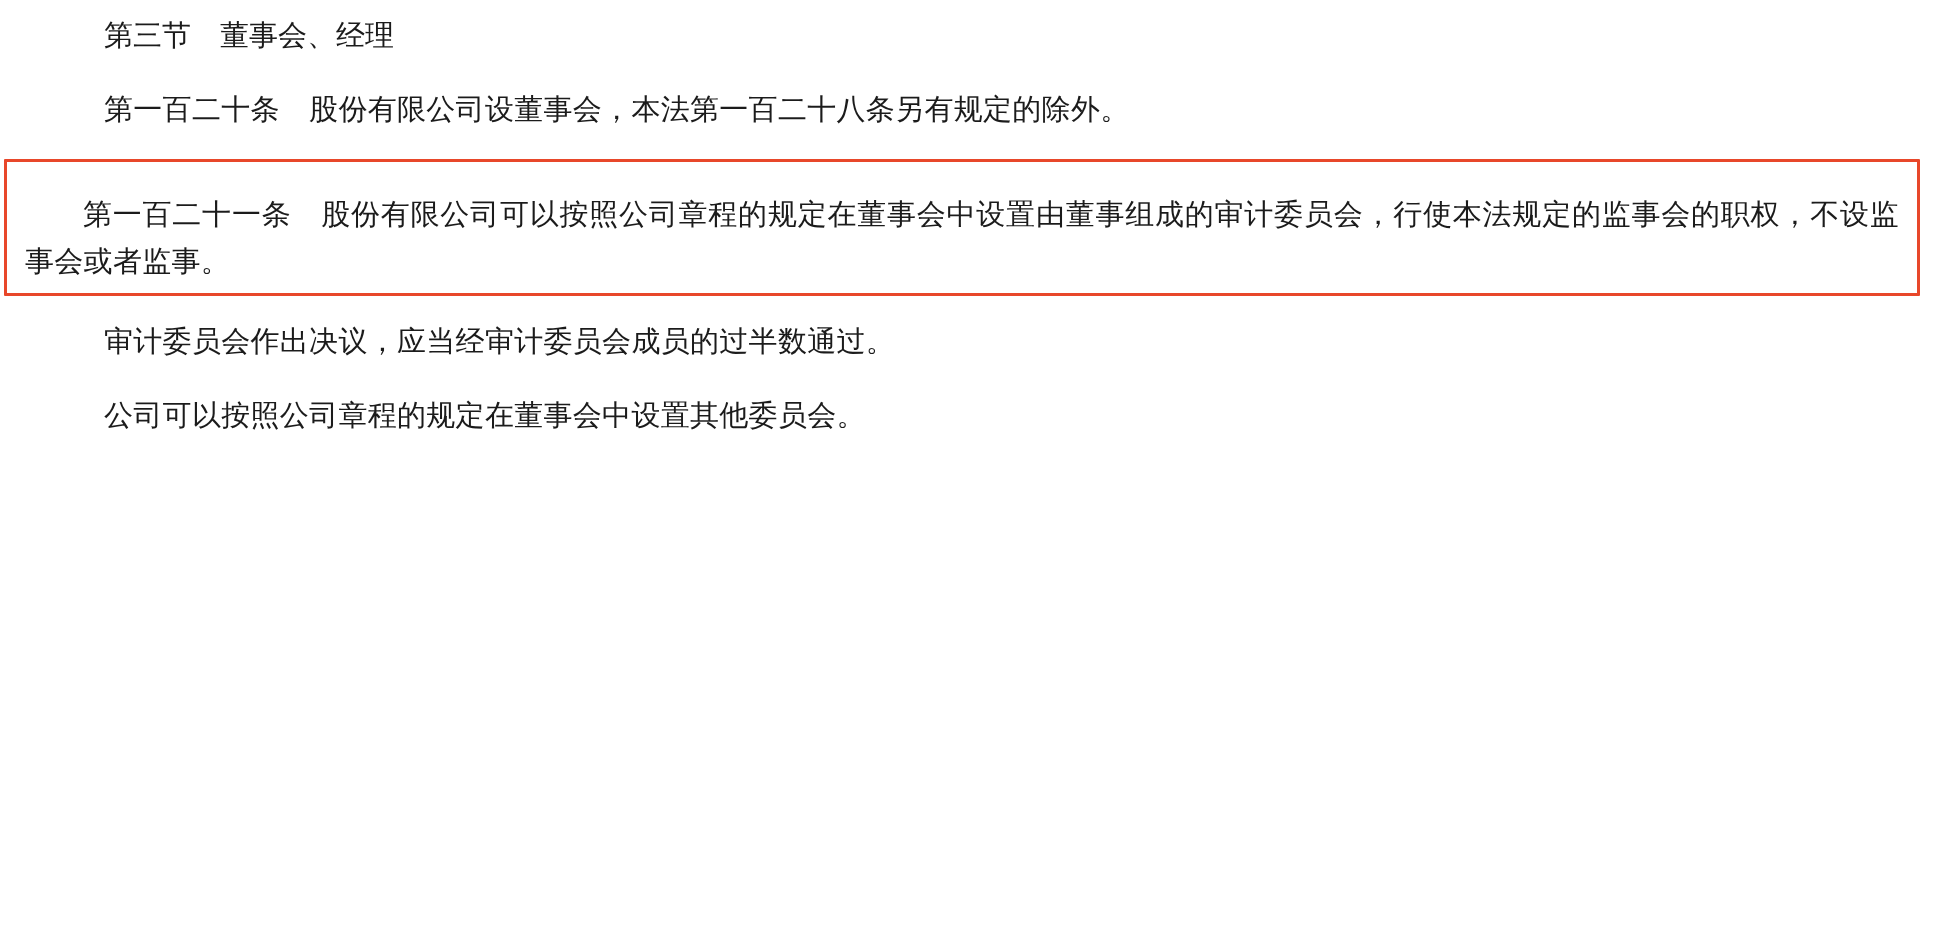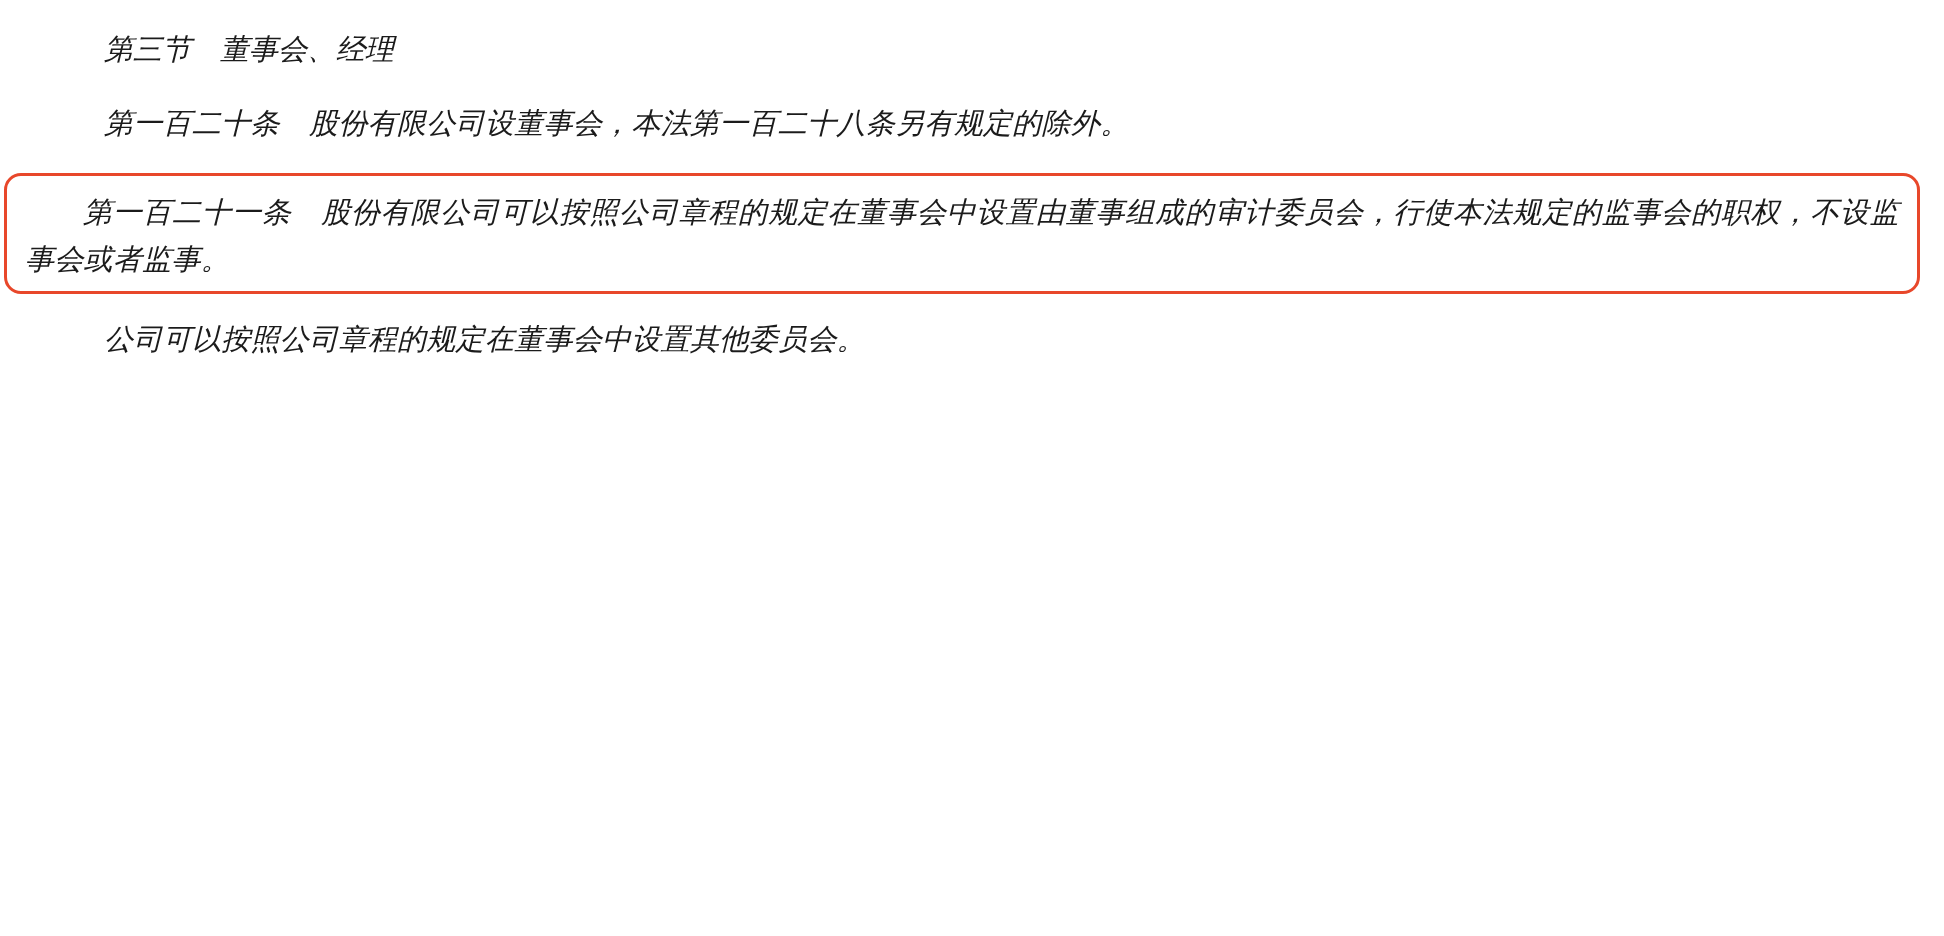--- a/index.html
+++ b/index.html
@@ -12,42 +12,41 @@
     height: 936px;
     font-family: "Liberation Sans", "DejaVu Sans", sans-serif;
     color: #1a1a1a;
     overflow: hidden;
   }
   .page {
     position: relative;
     width: 1944px;
     height: 936px;
     box-sizing: border-box;
-    padding: 28px 46px 0 46px;
-    font-style: italic;
+    padding: 14px 46px 0 46px;
   }
   .para {
     font-size: 29px;
     line-height: 1.62;
     letter-spacing: 0.3px;
-    margin: 0 0 27px 0;
+    margin: 16px 0 27px 0;
     text-indent: 2em;
     color: #1b1b1b;
     text-align: justify;
   }
   .heading {
     font-size: 29px;
     line-height: 1.5;
     margin: 0 0 28px 0;
     text-indent: 2em;
     color: #1b1b1b;
   }
   .highlight-box {
     border: 3px solid #e8472a;
-    border-radius: 17px;
+    border-radius: 1px;
     padding: 13px 18px 8px 18px;
     margin: 0 -22px 22px -42px;
     box-sizing: border-box;
   }
   .highlight-box .para {
     margin-bottom: 0;
   }
 </style>
 </head>
 <body>
@@ -57,18 +56,19 @@
   <div class="heading">第三节　董事会、经理</div>
 
   <p class="para">第一百二十条　股份有限公司设董事会，本法第一百二十八条另有规定的除外。</p>
 
 
   <div class="highlight-box">
     <p class="para">第一百二十一条　股份有限公司可以按照公司章程的规定在董事会中设置由董事组成的审计委员会，行使本法规定的监事会的职权，不设监事会或者监事。</p>
   </div>
 
 
+  <p class="para">审计委员会作出决议，应当经审计委员会成员的过半数通过。</p>
 
 
 
   <p class="para">公司可以按照公司章程的规定在董事会中设置其他委员会。</p>
 
 </div>
 
 </body></html>

